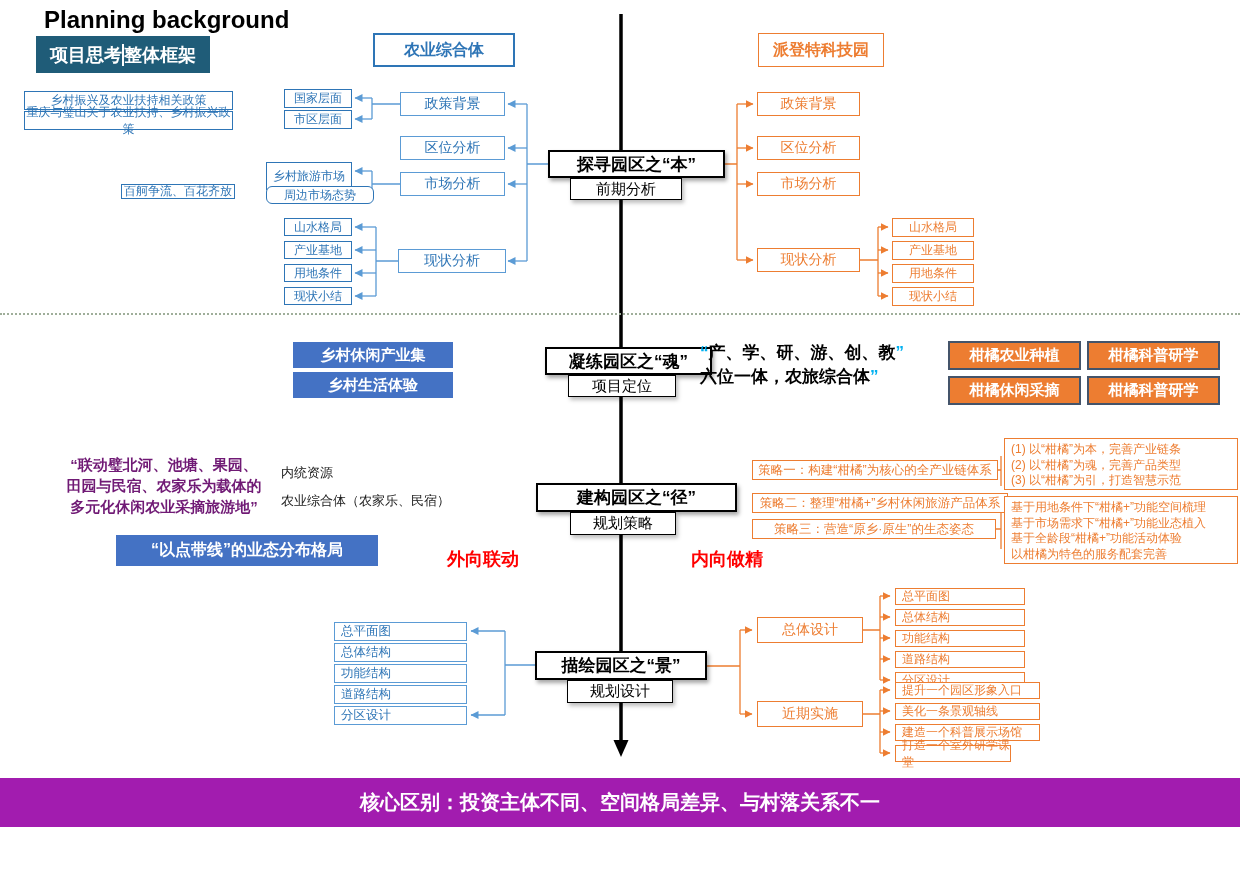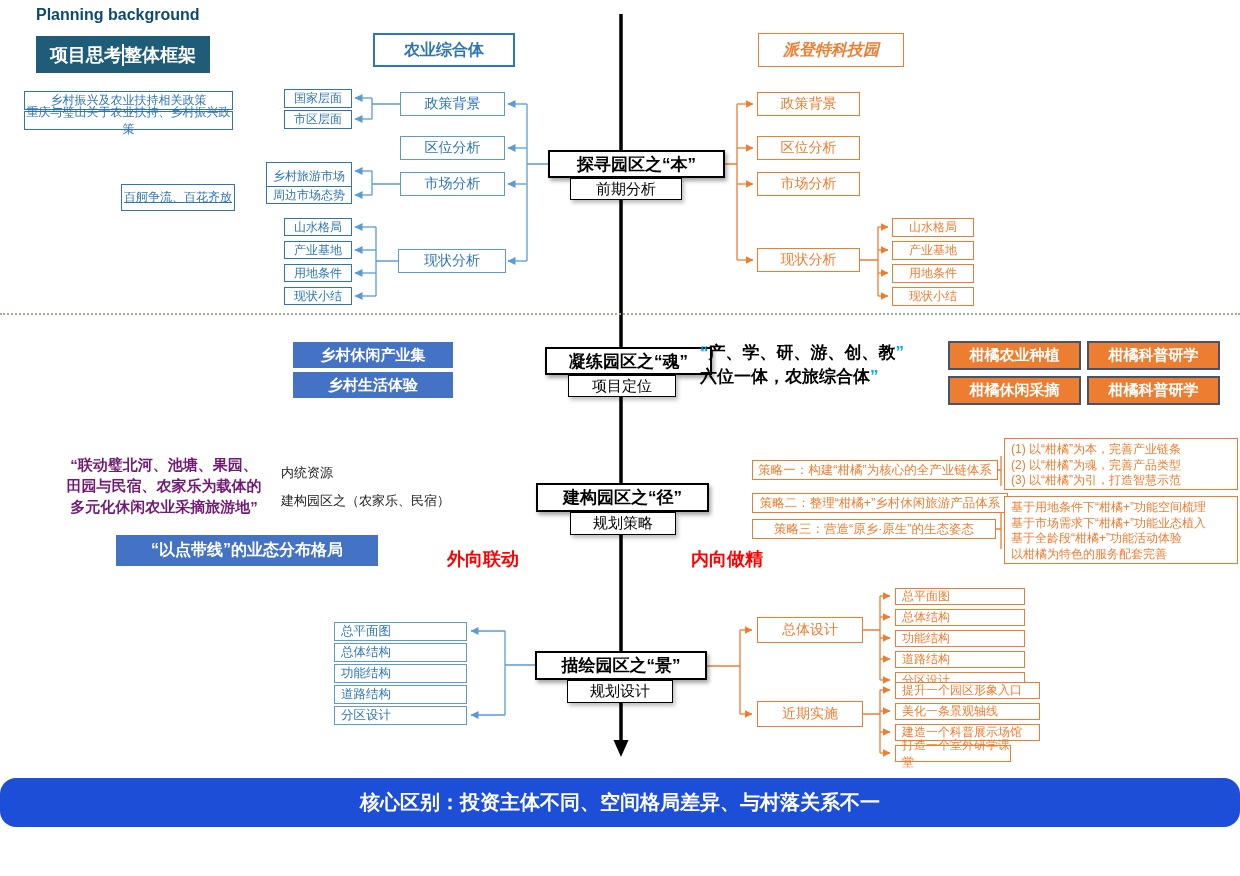--- a/index.html
+++ b/index.html
@@ -1,21 +1,21 @@
 <!DOCTYPE html>
 <html><head>
 <meta charset="utf-8">
 <style>
   html,body{margin:0;padding:0;background:#fff;}
   #stage{position:relative;width:1240px;height:876px;background:#fff;overflow:hidden;
          font-family:"Liberation Sans","DejaVu Sans",sans-serif;}
   .abs{position:absolute;box-sizing:border-box;}
   .c{display:flex;align-items:center;justify-content:center;text-align:center;}
   .l{display:flex;align-items:center;justify-content:flex-start;text-align:left;}
-  .page-title{font-size:16px;font-weight:bold;color:#0c4a6e;}
+  .page-title{font-size:24px;font-weight:bold;color:#000000;margin-left:8px;}
   .badge{background:#1F5C78;color:#fff;font-weight:bold;font-size:18px;display:flex;align-items:center;padding:0 14px;gap:0;}
   .badge .sep{width:2px;height:22px;background:#fff;}
   .blue-outline{border:1px solid #2E75B6;color:#2E75B6;background:#fff;font-size:12px;}
   .blue-node{border:1.5px solid #5B9BD5;color:#2E75B6;background:#fff;font-size:14px;}
   .blue-title{border:2px solid #2E75B6;color:#2E75B6;background:#fff;font-size:16px;font-weight:bold;}
   .blue-fill{background:#4472C4;color:#fff;font-weight:bold;font-size:15px;}
   .orange-title{border:1.5px solid #ED7D31;color:#ED7D31;background:#fff;font-size:16px;font-weight:bold;}
   .orange-node{border:1.5px solid #ED7D31;color:#ED7D31;background:#fff;font-size:14px;}
   .orange-child{border:1px solid #ED7D31;color:#ED7D31;background:#fff;font-size:12px;}
   .orange-fill{background:#ED7D31;border:2px solid #44546A;color:#fff;font-weight:bold;font-size:15px;text-align:right;}
@@ -23,21 +23,21 @@
               box-shadow:2px 3px 4px rgba(0,0,0,.35);z-index:3;}
   .spine-sub{border:1.5px solid #000;background:#fff;color:#000;font-size:15px;
              box-shadow:2px 3px 4px rgba(0,0,0,.25);z-index:3;}
   .cyan-quote{color:#701a75;font-weight:bold;font-size:15px;line-height:21px;text-align:center;}
   .black-note{color:#1a1a1a;font-size:13px;}
   .red-label{color:#FF0000;font-weight:bold;font-size:18px;}
   .pos-quote{font-weight:bold;font-size:17px;line-height:24px;color:#000;}
   .pos-quote .q{color:#00B0F0;}
   .detail-box{border:1.5px solid #ED7D31;color:#ED7D31;background:#fff;font-size:12px;line-height:15.5px;padding:3px 6px;}
   .strategy{border:1.5px solid #ED7D31;color:#ED7D31;background:#fff;font-size:12.5px;}
-  .footer-bar{background:#1d4ed8;color:#fff;font-weight:bold;font-size:20px;border-radius:16px;}
+  .footer-bar{background:#a21caf;color:#fff;font-weight:bold;font-size:20px;}
   .dotted-sep{border-top:2px dotted #9FAE9A;height:0;}
   svg.wires{position:absolute;left:0;top:0;z-index:1;}
   .abs{z-index:2;}
 </style>
 </head>
 <body>
 
 <div id="stage">
 
   <svg class="wires" width="1240" height="876">
@@ -101,54 +101,54 @@
 
   <div class="abs page-title" style="left:36px;top:6px;">Planning background</div>
   <div class="abs badge" style="left:36px;top:36px;height:37px;">
     <span>项目思考</span>
     <span class="sep"></span>
     <span>整体框架</span>
   </div>
 
   <div class="abs c blue-outline" style="left:24px;top:91px;width:209px;height:19px;">乡村振兴及农业扶持相关政策</div>
   <div class="abs c blue-outline" style="left:24px;top:111px;width:209px;height:19px;">重庆与璧山关于农业扶持、乡村振兴政策</div>
-  <div class="abs c blue-outline" style="left:121px;top:184px;width:114px;height:27px;text-decoration:underline;">百舸争流、百花齐放</div>
+  <div class="abs c blue-outline" style="left:121px;top:184px;width:114px;height:15px;">百舸争流、百花齐放</div>
 
   <div class="abs c blue-title" style="left:373px;top:33px;width:142px;height:34px;">农业综合体</div>
-  <div class="abs c orange-title" style="left:758px;top:33px;width:146px;height:34px;font-style:italic;">派登特科技园</div>
+  <div class="abs c orange-title" style="left:758px;top:33px;width:126px;height:34px;">派登特科技园</div>
 
   <div class="abs c blue-node" style="left:400px;top:92px;width:105px;height:24px;">政策背景</div>
   <div class="abs c blue-node" style="left:400px;top:136px;width:105px;height:24px;">区位分析</div>
   <div class="abs c blue-node" style="left:400px;top:172px;width:105px;height:24px;">市场分析</div>
   <div class="abs c blue-node" style="left:398px;top:249px;width:108px;height:24px;">现状分析</div>
 
   <div class="abs c blue-outline" style="left:284px;top:89px;width:68px;height:19px;">国家层面</div>
   <div class="abs c blue-outline" style="left:284px;top:110px;width:68px;height:19px;">市区层面</div>
   <div class="abs c blue-outline" style="left:266px;top:162px;width:86px;height:28px;">乡村旅游市场</div>
-  <div class="abs c blue-outline" style="left:266px;top:186px;width:86px;height:18px;">周边市场态势</div>
+  <div class="abs c blue-outline" style="left:266px;top:186px;width:108px;height:18px;border-radius:6px;">周边市场态势</div>
   <div class="abs c blue-outline" style="left:284px;top:218px;width:68px;height:18px;">山水格局</div>
   <div class="abs c blue-outline" style="left:284px;top:241px;width:68px;height:18px;">产业基地</div>
   <div class="abs c blue-outline" style="left:284px;top:264px;width:68px;height:18px;">用地条件</div>
   <div class="abs c blue-outline" style="left:284px;top:287px;width:68px;height:18px;">现状小结</div>
 
   <div class="abs c orange-node" style="left:757px;top:92px;width:103px;height:24px;">政策背景</div>
   <div class="abs c orange-node" style="left:757px;top:136px;width:103px;height:24px;">区位分析</div>
   <div class="abs c orange-node" style="left:757px;top:172px;width:103px;height:24px;">市场分析</div>
   <div class="abs c orange-node" style="left:757px;top:248px;width:103px;height:24px;">现状分析</div>
 
   <div class="abs c orange-child" style="left:892px;top:218px;width:82px;height:19px;">山水格局</div>
   <div class="abs c orange-child" style="left:892px;top:241px;width:82px;height:19px;">产业基地</div>
   <div class="abs c orange-child" style="left:892px;top:264px;width:82px;height:19px;">用地条件</div>
   <div class="abs c orange-child" style="left:892px;top:287px;width:82px;height:19px;">现状小结</div>
 
   <div class="abs c spine-main" style="left:548px;top:150px;width:177px;height:28px;">探寻园区之“本”</div>
   <div class="abs c spine-sub" style="left:570px;top:178px;width:112px;height:22px;">前期分析</div>
   <div class="abs c spine-main" style="left:545px;top:347px;width:167px;height:28px;">凝练园区之“魂”</div>
   <div class="abs c spine-sub" style="left:568px;top:375px;width:108px;height:22px;">项目定位</div>
-  <div class="abs c spine-main" style="left:536px;top:483px;width:173px;height:29px;">建构园区之“径”</div>
+  <div class="abs c spine-main" style="left:536px;top:483px;width:201px;height:29px;">建构园区之“径”</div>
   <div class="abs c spine-sub" style="left:570px;top:512px;width:106px;height:23px;">规划策略</div>
   <div class="abs c spine-main" style="left:535px;top:651px;width:172px;height:29px;">描绘园区之“景”</div>
   <div class="abs c spine-sub" style="left:567px;top:680px;width:106px;height:23px;">规划设计</div>
 
   <div class="abs c blue-fill" style="left:293px;top:342px;width:160px;height:26px;">乡村休闲产业集</div>
   <div class="abs c blue-fill" style="left:293px;top:372px;width:160px;height:26px;">乡村生活体验</div>
 
   <div class="abs pos-quote" style="left:700px;top:341px;width:262px;">
     <div><span class="q">“</span><span>产、学、研、游、创、教</span><span class="q">”</span></div>
     <div><span>六位一体，农旅综合体</span><span class="q">”</span></div>
@@ -158,21 +158,21 @@
   <div class="abs c orange-fill" style="left:1087px;top:341px;width:133px;height:29px;">柑橘科普研学</div>
   <div class="abs c orange-fill" style="left:948px;top:376px;width:133px;height:29px;">柑橘休闲采摘</div>
   <div class="abs c orange-fill" style="left:1087px;top:376px;width:133px;height:29px;">柑橘科普研学</div>
 
   <div class="abs cyan-quote" style="left:55px;top:454px;width:218px;">
     <div>“联动璧北河、池塘、果园、</div>
     <div>田园与民宿、农家乐为载体的</div>
     <div>多元化休闲农业采摘旅游地”</div>
   </div>
   <div class="abs black-note" style="left:281px;top:464px;">内统资源</div>
-  <div class="abs black-note" style="left:281px;top:492px;">建构园区之（农家乐、民宿）</div>
+  <div class="abs black-note" style="left:281px;top:492px;">农业综合体（农家乐、民宿）</div>
   <div class="abs c blue-fill" style="left:116px;top:535px;width:262px;height:31px;font-size:16px;">“以点带线”的业态分布格局</div>
 
   <div class="abs red-label" style="left:447px;top:547px;">外向联动</div>
   <div class="abs red-label" style="left:691px;top:547px;">内向做精</div>
 
   <div class="abs c strategy" style="left:752px;top:460px;width:246px;height:20px;">策略一：构建“柑橘”为核心的全产业链体系</div>
   <div class="abs c strategy" style="left:752px;top:493px;width:256px;height:20px;">策略二：整理“柑橘+”乡村休闲旅游产品体系</div>
   <div class="abs c strategy" style="left:752px;top:519px;width:244px;height:20px;">策略三：营造“原乡·原生”的生态姿态</div>
 
   <div class="abs detail-box" style="left:1004px;top:438px;width:234px;height:52px;">

